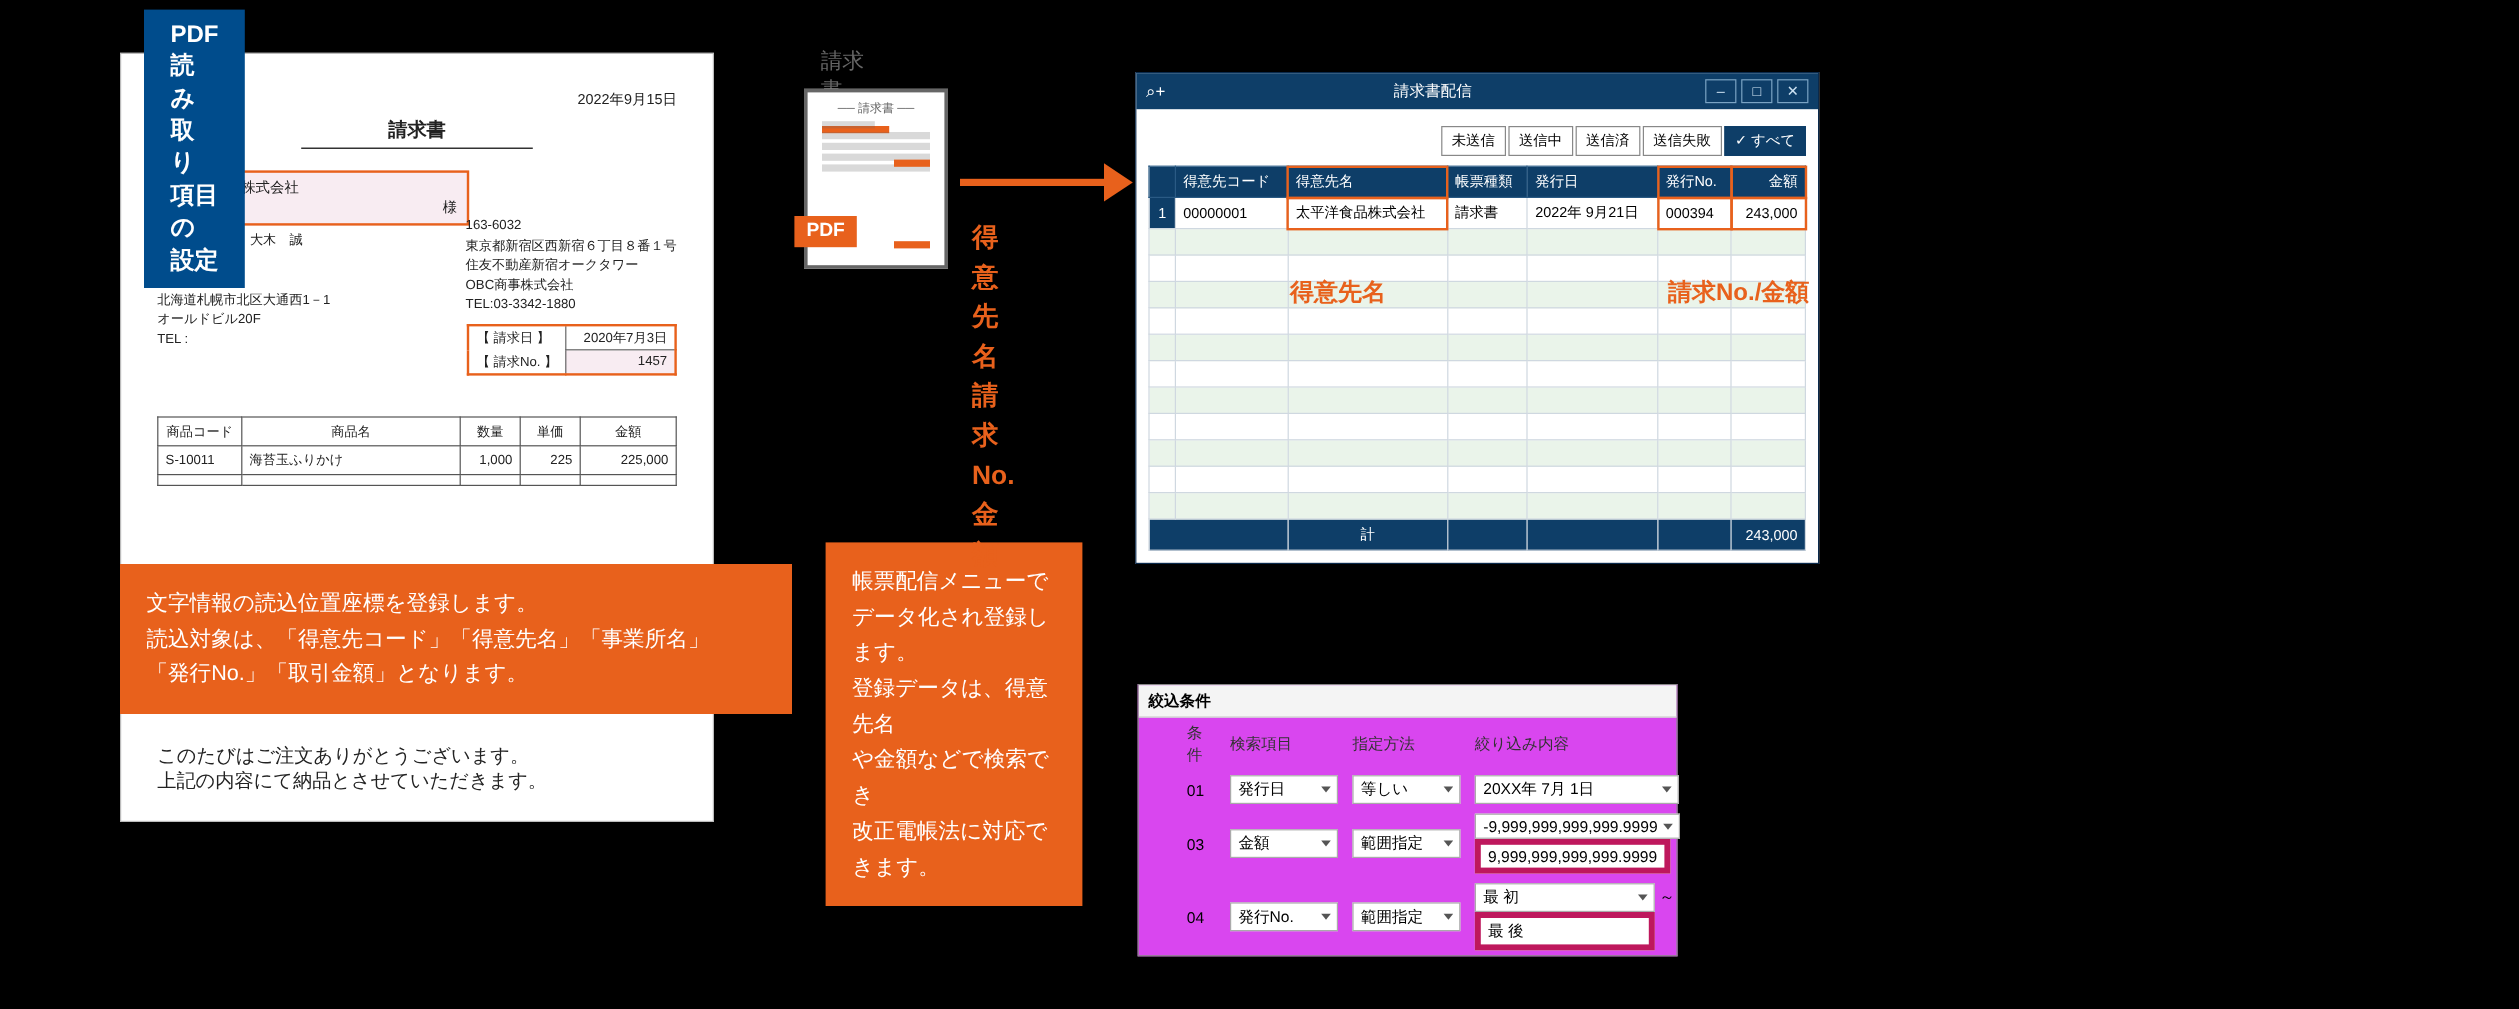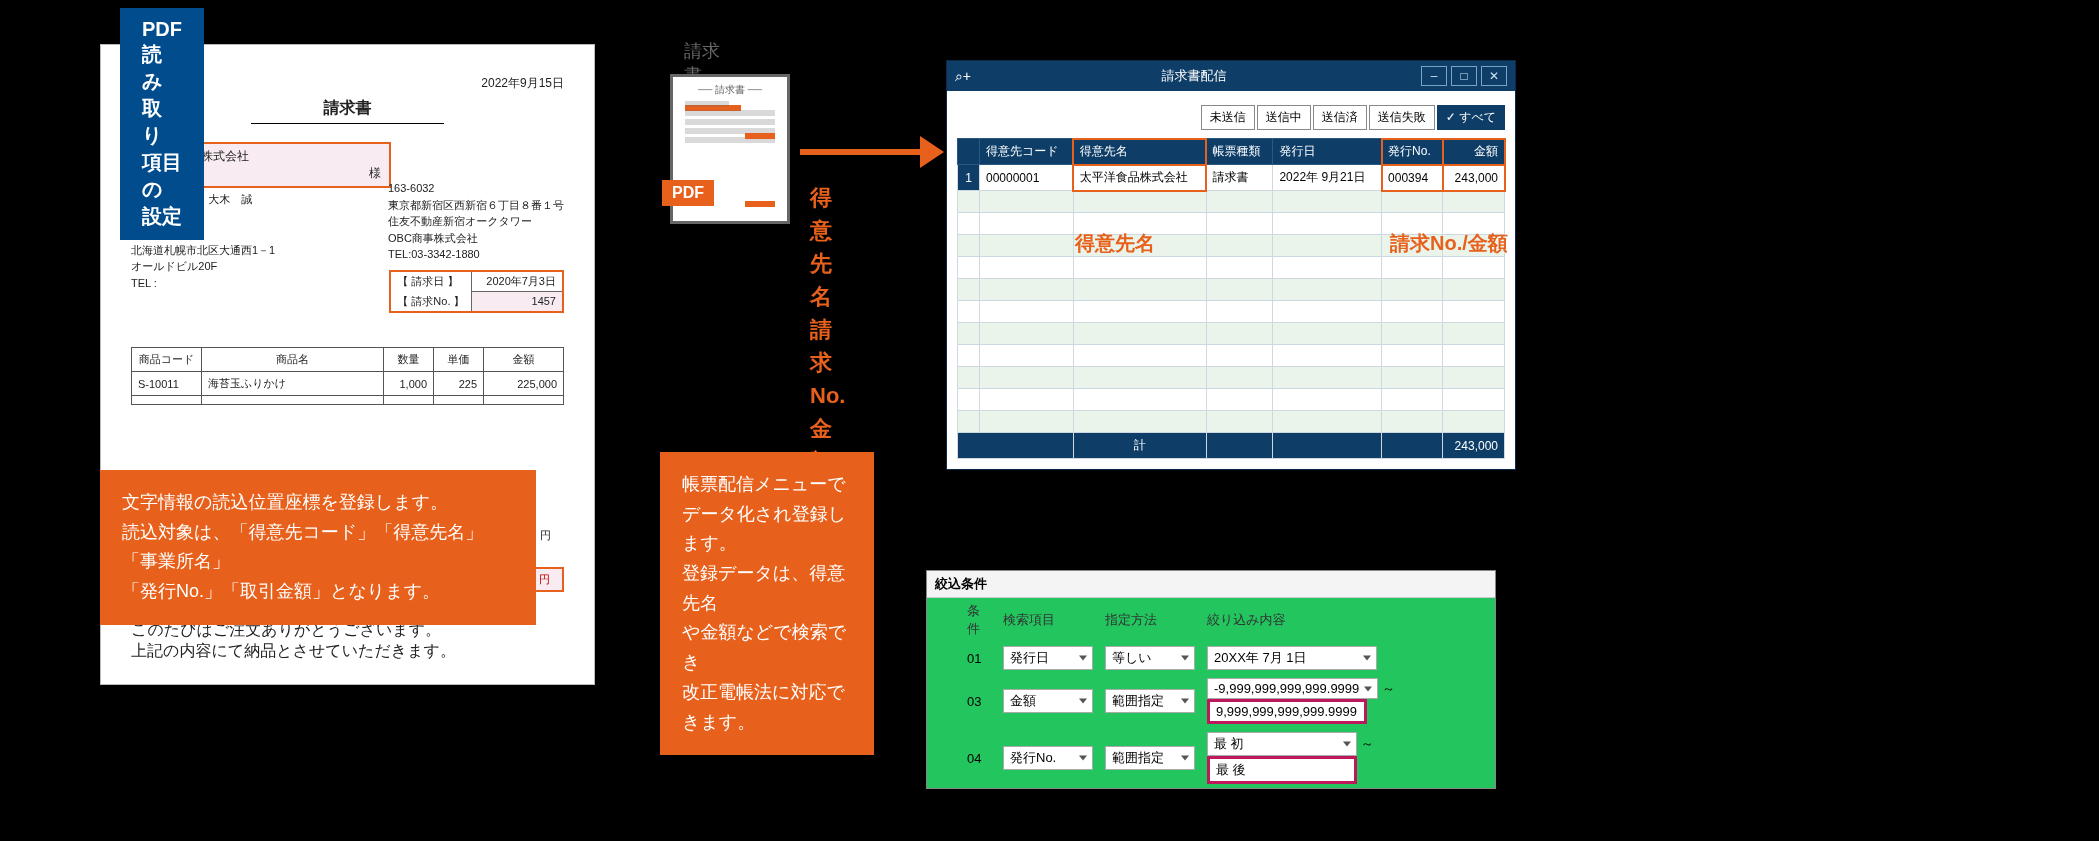--- a/index.html
+++ b/index.html
@@ -69,22 +69,22 @@
   .r { text-align: right; margin-top: 11px; }
 
   .orange-note {
     background: #E8611C;
     color: #fff;
     position: absolute;
     font-size: 18px;
     line-height: 1.65;
     padding: 18px 22px;
   }
-  .orange-note.left { left: 100px; top: 470px; width: 436px; z-index: 4; }
-  .orange-note.mid  { left: 660px; top: 452px; width: 214px; }
+  .orange-note.left { left: 100px; top: 470px; width: 560px; z-index: 4; }
+  .orange-note.mid  { left: 688px; top: 452px; width: 214px; }
 
   .inv-bottom { margin-top: 120px; font-size: 11px; }
   .tot-tbl { float: right; border-collapse: collapse; font-size: 11px; }
   .tot-tbl td { padding: 3px 12px; }
   .tot-tbl .grand { border: 2px solid #E8611C; background: #F8ECF2; color: #b00; }
 
   
   .center { position: absolute; left: 660px; top: 36px; }
   .pdf-label { color: #666; font-size: 18px; position: absolute; left: 24px; top: 3px; }
   .pdf-icon { position: absolute; left: 10px; top: 38px; }
@@ -116,28 +116,28 @@
   .grid th { background:#0E3E68; color:#fff; font-weight:normal; padding:4px 6px; border:1px solid #2a5a84; text-align:left; }
   .grid td { border:1px solid #cfd8e0; padding:4px 6px; height:22px; }
   .grid tr.alt td { background:#EAF4EA; }
   .grid tr.sum td { background:#0E3E68; color:#fff; }
 
   .grid-hl1 { outline:2px solid #E8611C; outline-offset:-1px; }
 
   .right-annot1 { position:absolute; left:1075px; top:230px; color:#E8611C; font-size:20px; font-weight:bold; }
   .right-annot2 { position:absolute; left:1390px; top:230px; color:#E8611C; font-size:20px; font-weight:bold; }
 
-  .filter-panel { position:absolute; left:926px; top:570px; width:570px; border:1px solid #888; background:#22c55e; font-size:13px; }
+  .filter-panel { position:absolute; left:948px; top:570px; width:450px; border:1px solid #888; background:#d946ef; font-size:13px; }
   .filter-panel .hdr { background:#f4f4f4; border-bottom:1px solid #ccc; padding:4px 8px; font-weight:bold; }
   .filter-panel table { border-collapse:collapse; width:100%;margin-left:34px; }
   .filter-panel td,.filter-panel th { padding:4px 6px; }
   .filter-panel thead th { font-weight:normal; color:#333; text-align:left; }
   .sel { border:1px solid #aaa; padding:2px 18px 2px 6px; display:inline-block; position:relative; background:#fff; min-width:90px; }
   .sel::after { content:""; position:absolute; right:5px; top:50%; width:0;height:0;border-left:4px solid transparent;border-right:4px solid transparent;border-top:5px solid #555; transform:translateY(-50%); }
-  .txt { border:3px solid #be185d; padding:2px 6px; display:inline-block; background:#fff; }
+  .txt { border:5px solid #be185d; padding:2px 6px; display:inline-block; background:#fff; }
   .clearfix::after{content:"";display:table;clear:both;}
 </style>
 </head>
 <body>
 
 <div class="left-panel">
   <div class="blue-tag">PDF読み取り項目の設定</div>
 
   <div class="invoice">
     <div class="inv-date">2022年9月15日</div>

